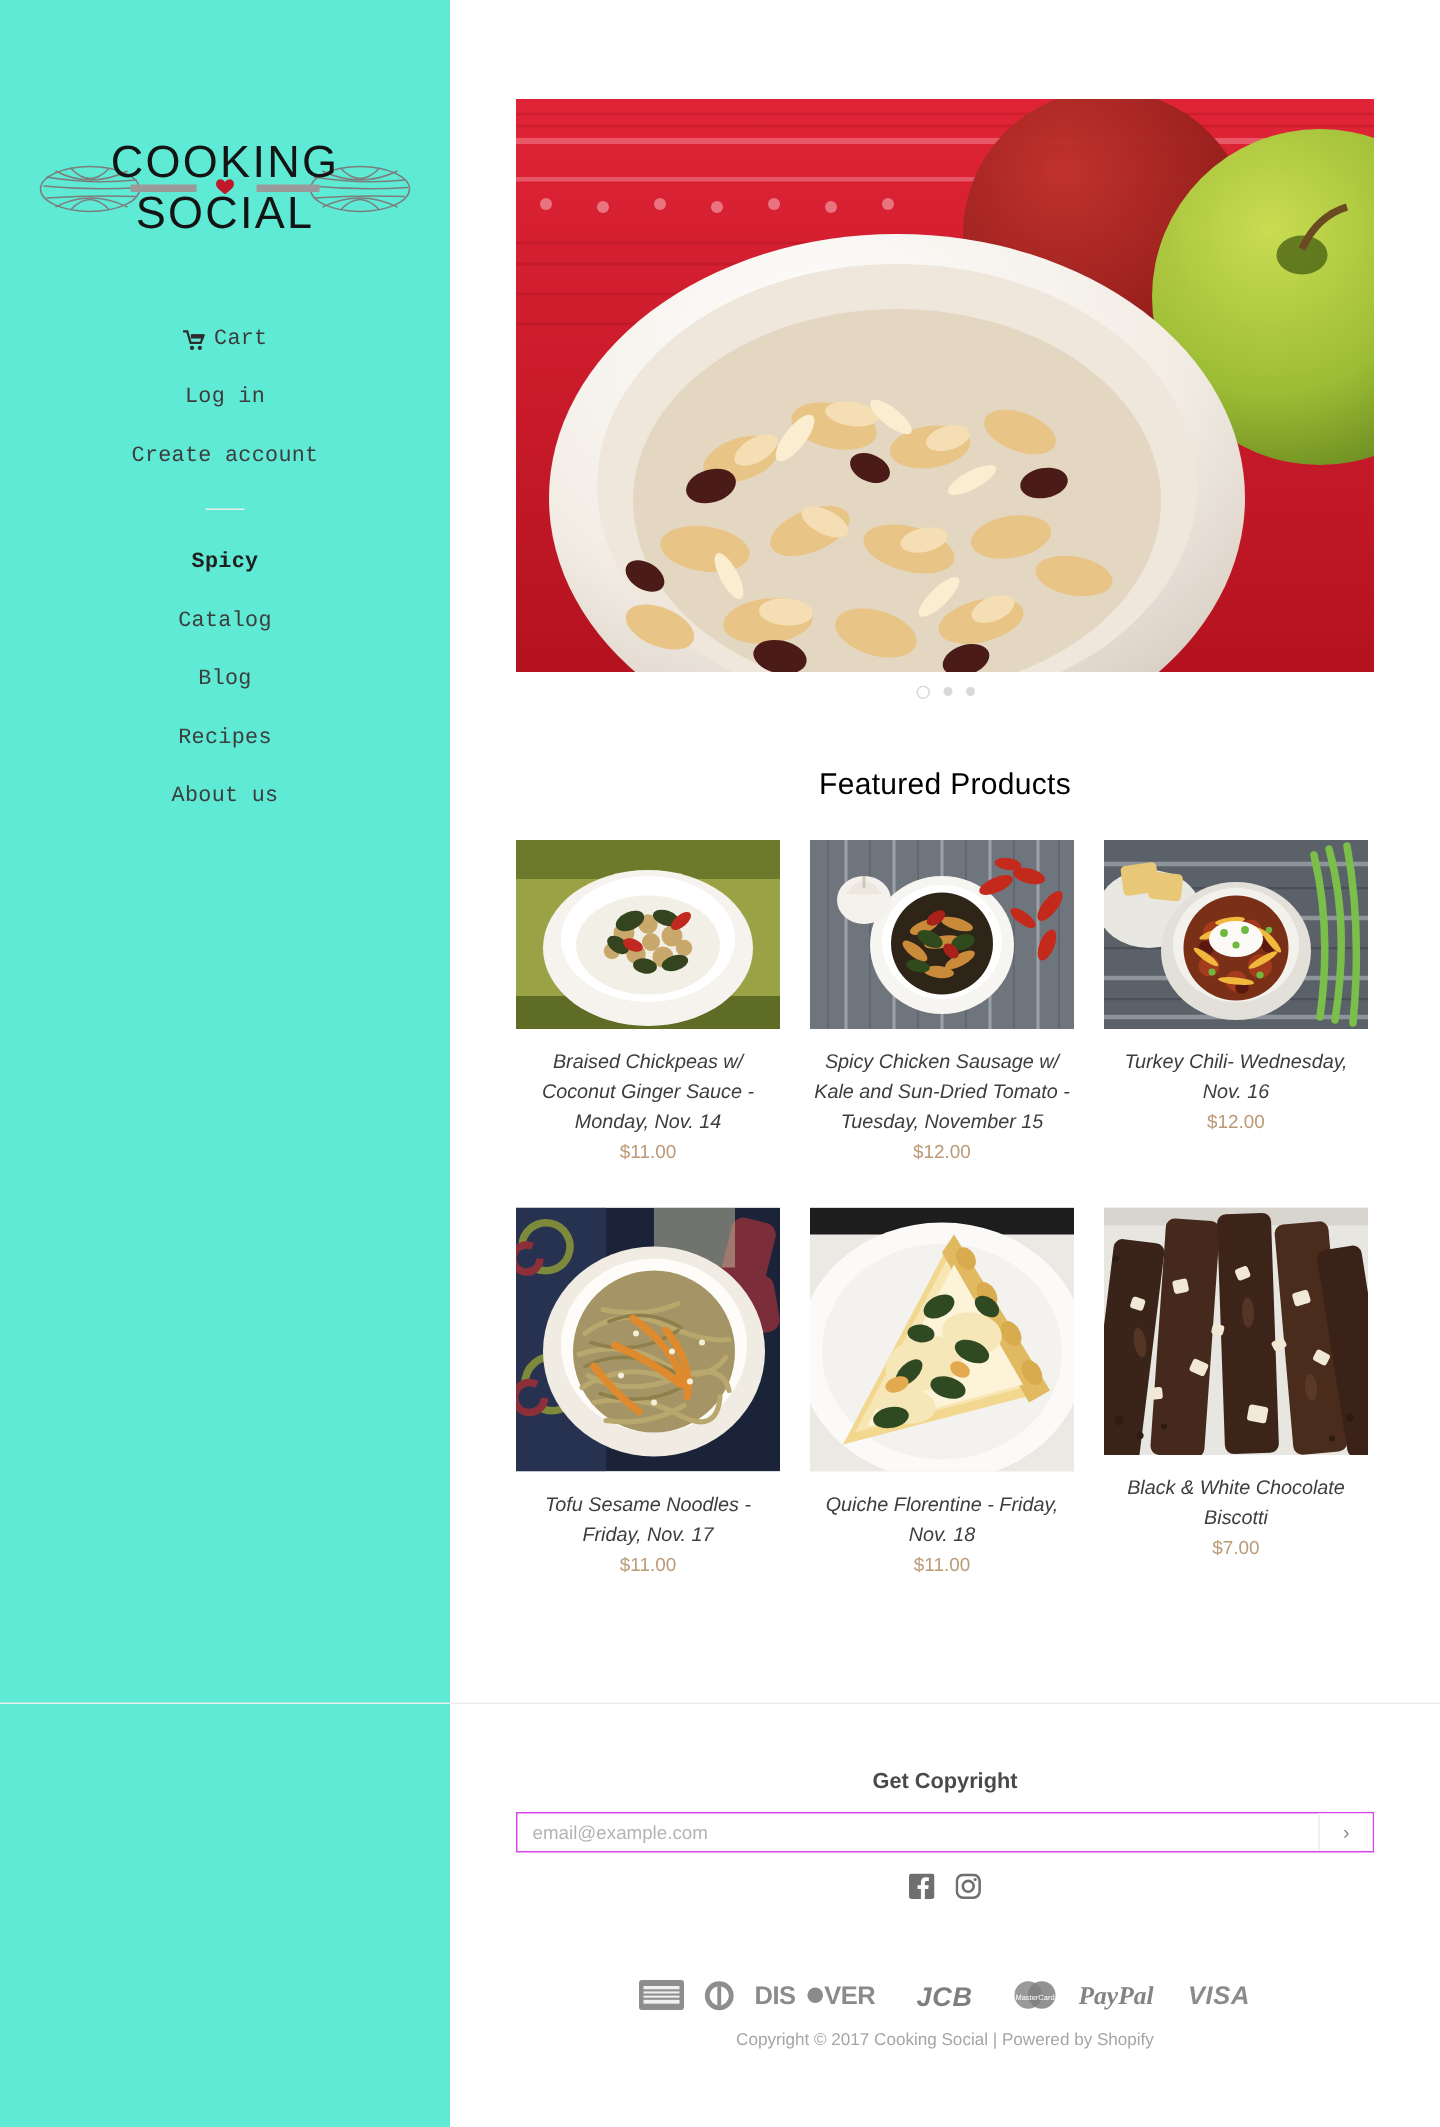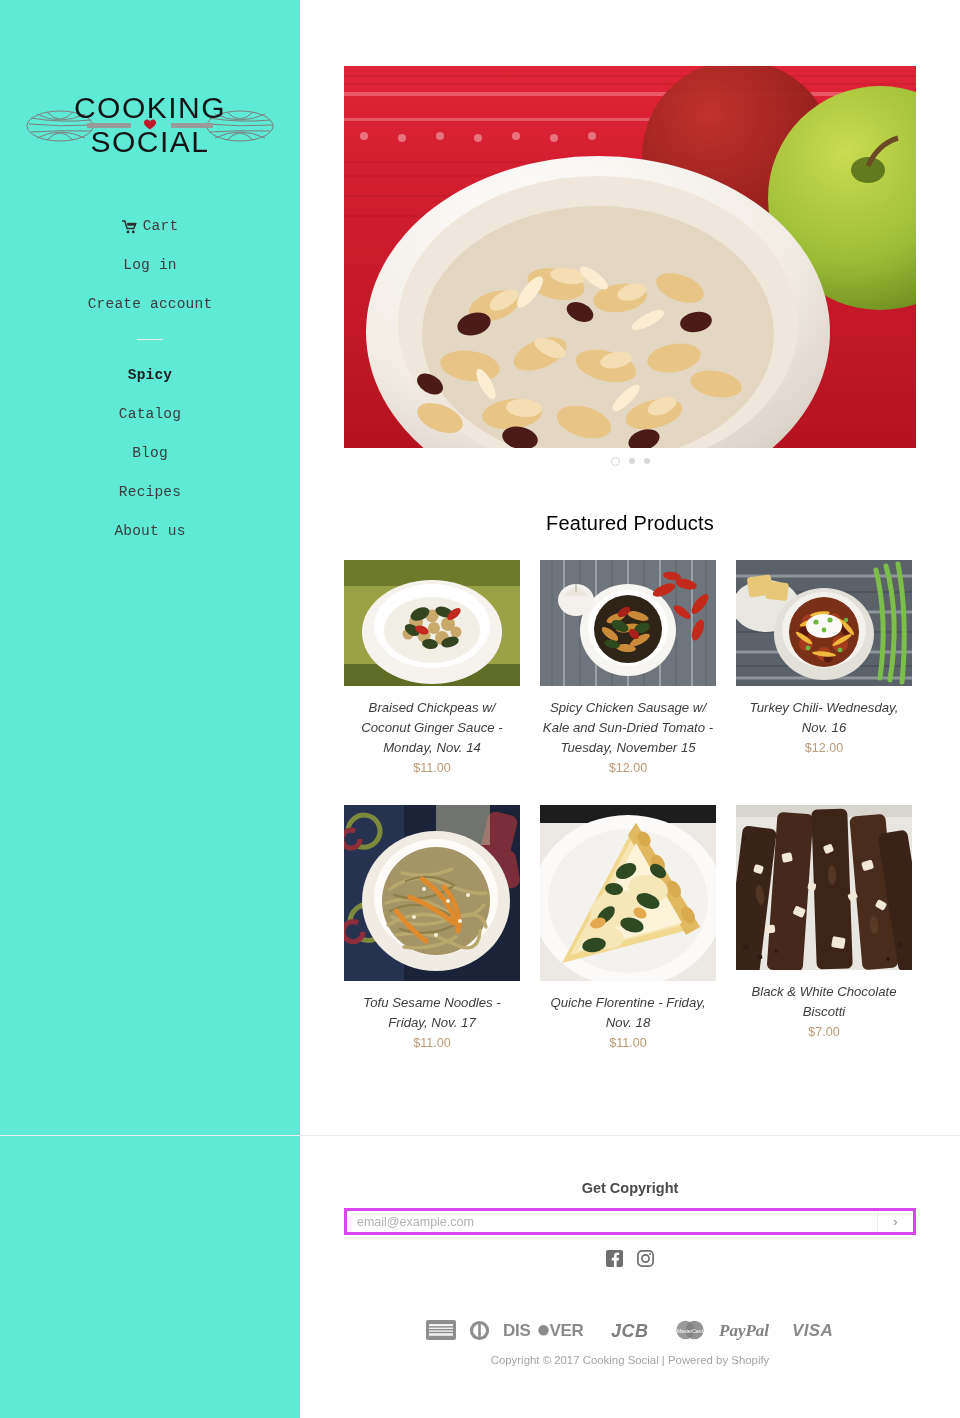--- a/index.html
+++ b/index.html
@@ -120,21 +120,21 @@
     width: 960px; height: 1px; background: #ededed;
   }
   .foot-title {
     position: absolute; left: 300px; top: 1180px; width: 660px;
     text-align:center; font-size: 14.5px; font-weight: 700; color: #4a4a4a;
     margin: 0;
   }
   .newsletter {
     position: absolute; left: 344px; top: 1208px;
     width: 572px; height: 27px;
-    border: 3px solid #d946ef;
+    border: 1px solid #d946ef;
     display: flex; align-items: stretch;
     background: #fff;
   }
   .newsletter input {
     flex: 1; border: none; outline: none;
     padding: 0 10px;
     font-family: "Liberation Sans", sans-serif;
     font-size: 12.5px; color: #8a8a8a;
     background: transparent;
   }

